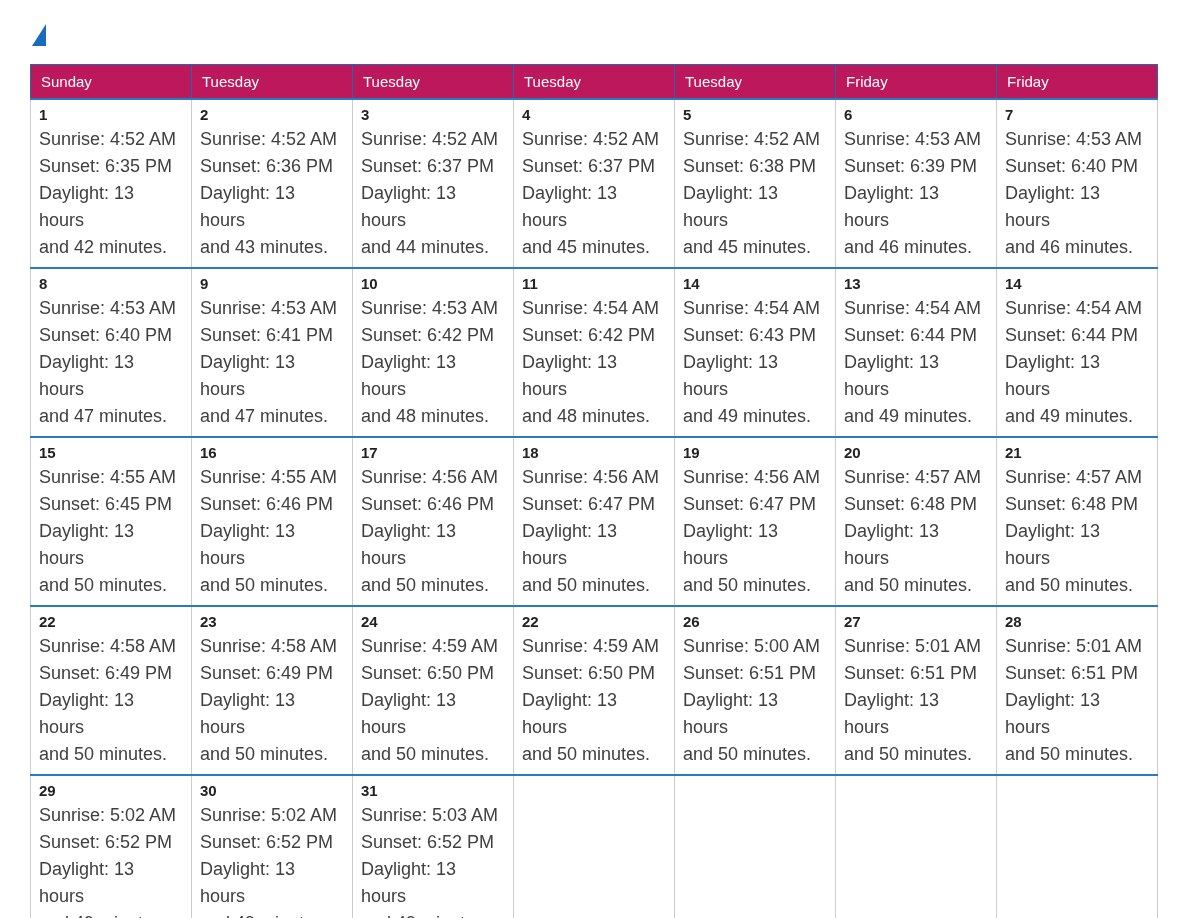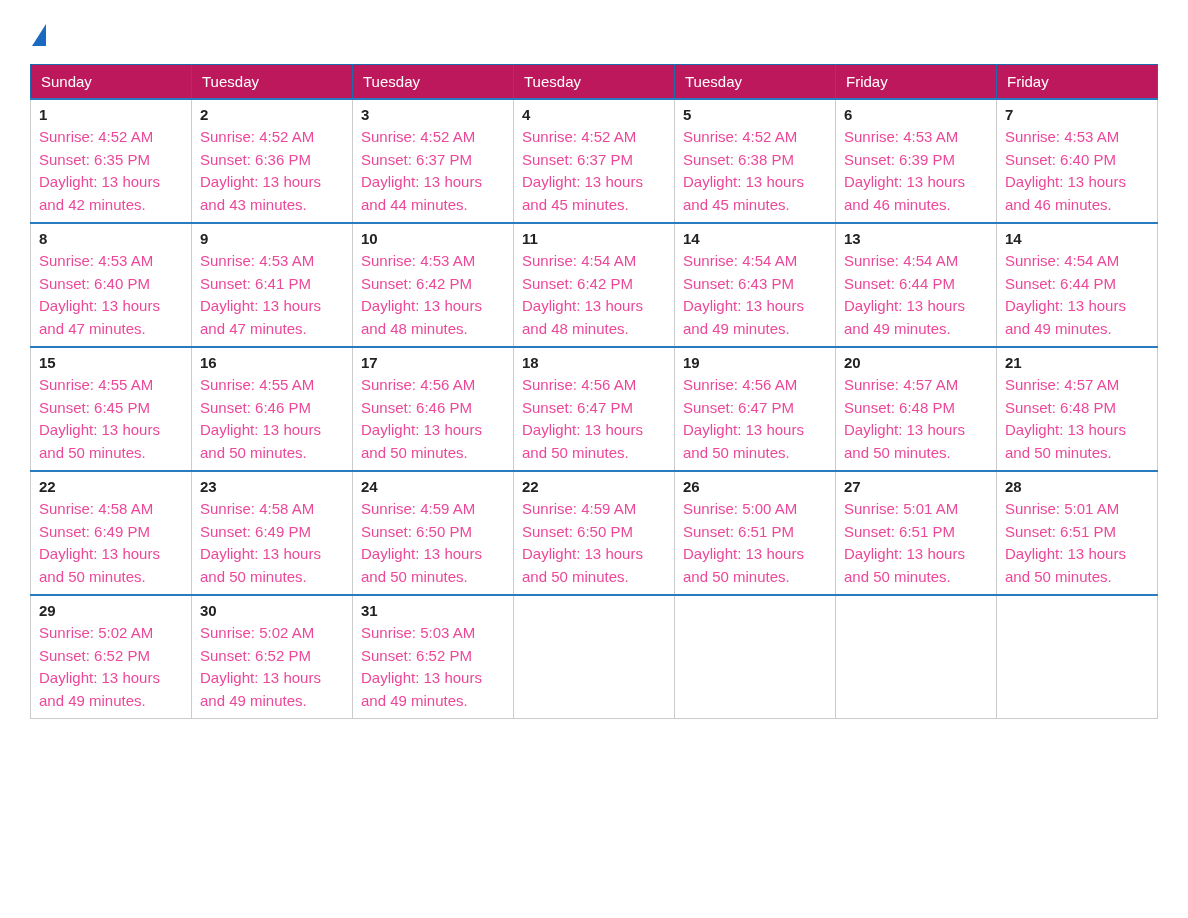--- a/index.html
+++ b/index.html
@@ -82,22 +82,22 @@
     .week-row td {
       border-top: 2px solid #2a7abf;
     }
     .day-number {
       font-size: 15px;
       font-weight: bold;
       color: #222222;
       margin-bottom: 3px;
     }
     .day-info {
-      font-size: 15px;
-      color: #ec4899;
+      font-size: 18px;
+      color: #404040;
       line-height: 1.5;
     }
     .empty-cell {
       background: #ffffff;
     }
   </style>
 </head>
 <body>
 
 <div class="header">

